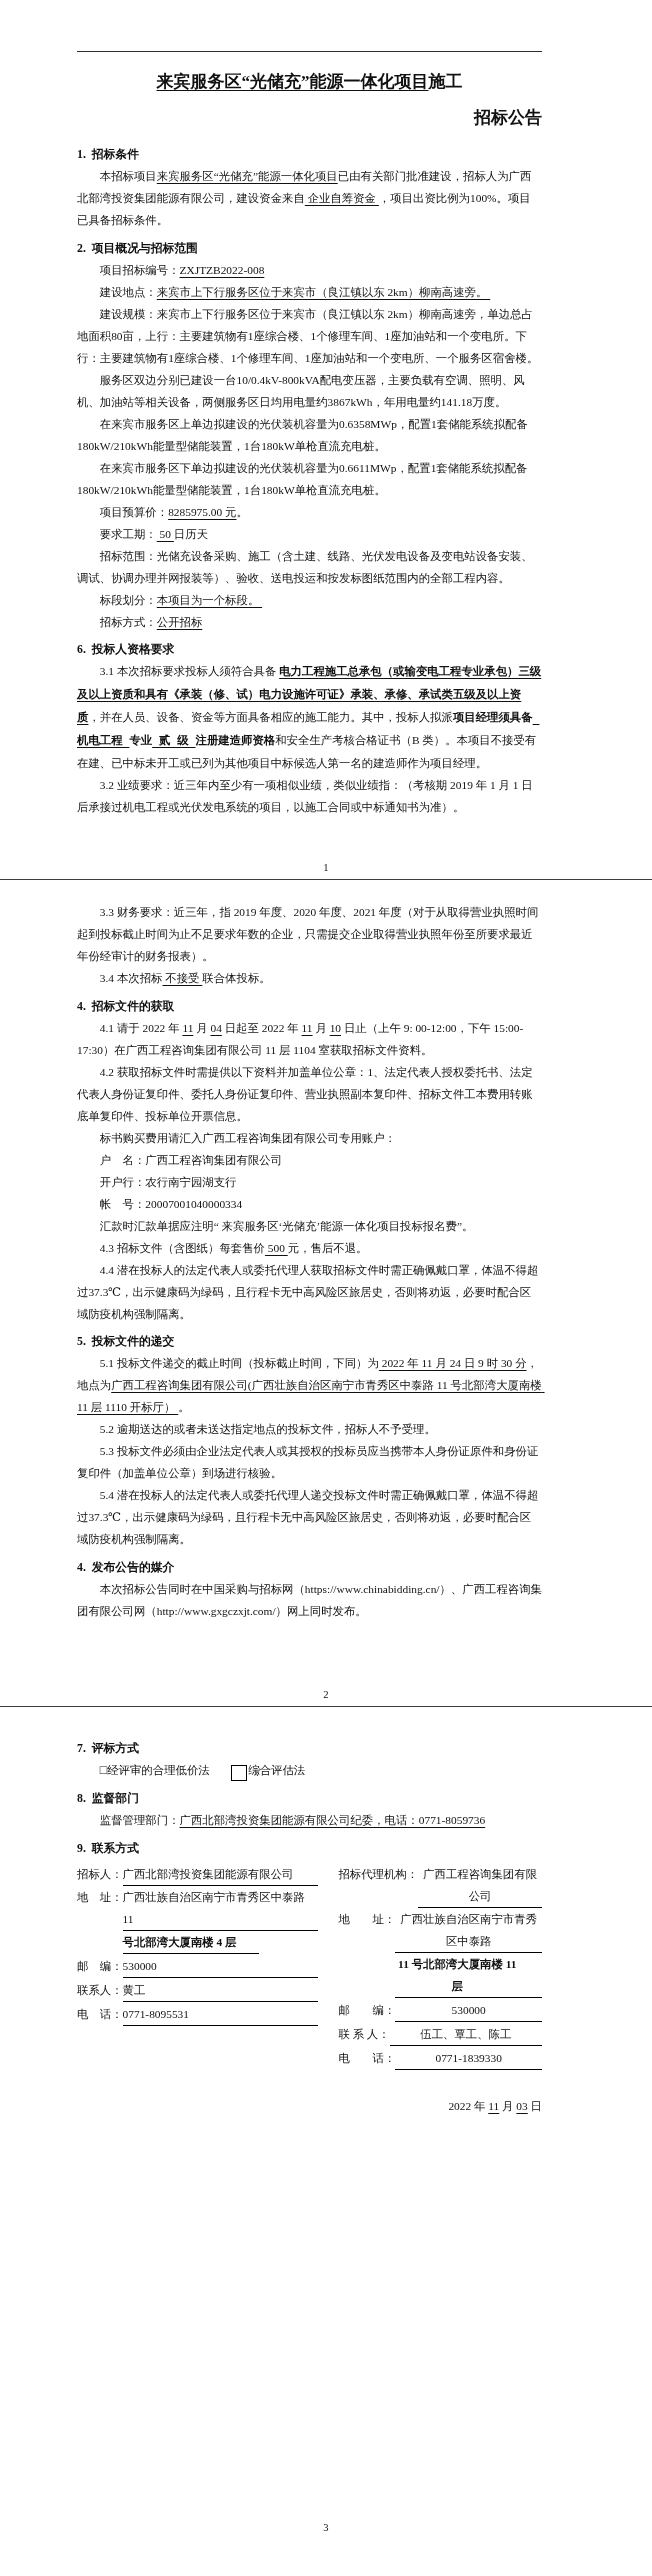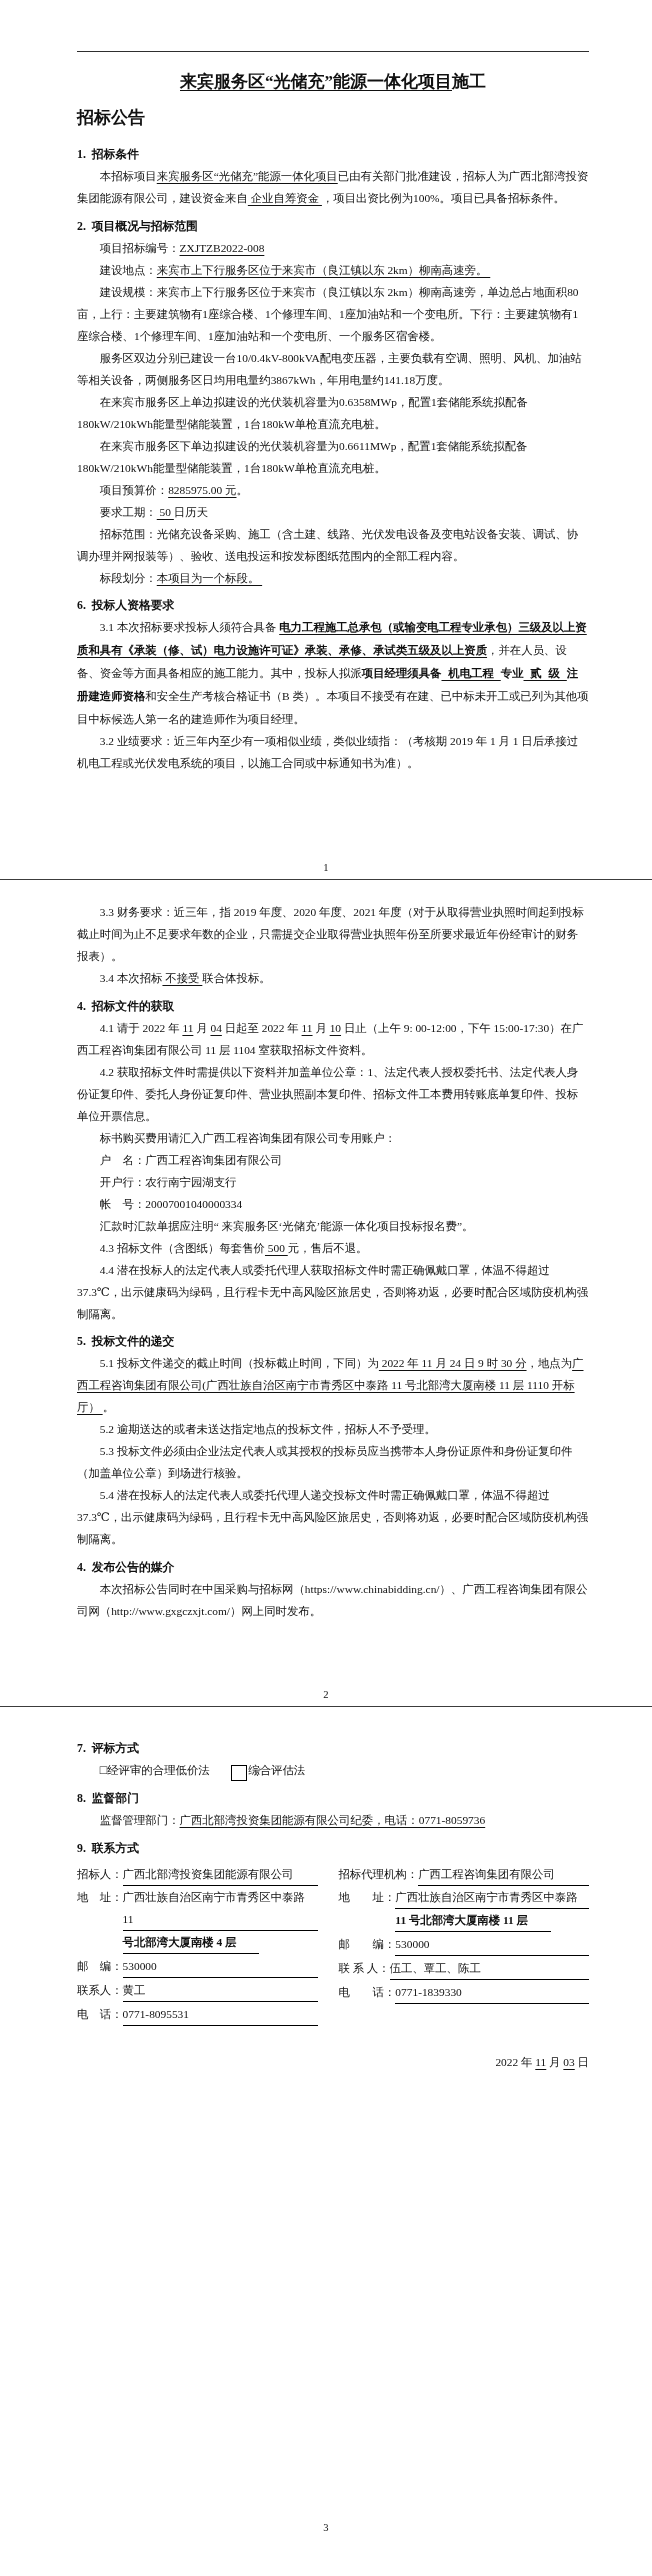--- a/index.html
+++ b/index.html
@@ -1,36 +1,36 @@
 <!DOCTYPE html>
 <html style="font-size:13px"><head>
 <meta charset="utf-8">
 <style>
   html,body{margin:0;padding:0;background:#ffffff;}
   body{width:652px;color:#111;font-family:"Liberation Serif","DejaVu Serif",serif;font-size:11.4px;}
-  .page{position:relative;box-sizing:border-box;padding-left:77px;padding-right:63px;overflow:hidden;background:#fff;}
+  .page{position:relative;box-sizing:border-box;padding-left:77px;padding-right:110px;overflow:hidden;background:#fff;}
   .page-1{height:880px;border-bottom:1.6px solid #3c3c3c;}
   .page-2{height:827px;border-bottom:1.6px solid #3c3c3c;}
   .page-3{height:868px;}
   .top-rule{height:0;border-top:1.6px solid #2e2e2e;margin-top:51px;}
   .bl{line-height:22px;white-space:pre-wrap;overflow-wrap:break-word;}
   .para{text-indent:2em;}
   .title1{font-size:17px;font-weight:bold;text-align:center;margin-top:16.3px;line-height:28px;}
-  .title2{font-size:17px;font-weight:bold;text-align:left;margin-top:7.3px;line-height:28px;margin-bottom:11.4px;}
+  .title2{font-size:17px;font-weight:bold;text-align:right;margin-top:7.3px;line-height:28px;margin-bottom:11.4px;}
   .heading{font-weight:bold;margin-top:5.7px;font-size:11.8px;}
   .u{text-decoration:underline;text-underline-offset:2.9px;}
   .b{font-weight:bold;font-family:Liberation Mono, monospace;}
   .boxck{display:inline-block;width:14px;height:14px;line-height:14px;border:0.8px solid #000;text-align:center;margin:0 1.6px 0 21px;font-size:10.6px;vertical-align:-1.6px;}
   .cbempty{font-size:12.2px;}
   .date{text-align:right;margin-top:24.5px;}
   .pagenum{position:absolute;left:0;right:0;bottom:6.5px;text-align:center;font-size:10.6px;}
   .page-3 .pagenum{bottom:42px;}
   .contacts{display:flex;gap:20.4px;margin-top:4.1px;}
   .ccol-left{width:241px;flex:none;}
-  .ccol-right{flex:1;min-width:0;}
+  .ccol-right{flex:1;min-width:0;text-align:center;}
   .crow{display:flex;line-height:22px;margin-bottom:0.8px;}
   .clabel{white-space:pre;flex:none;}
   .cval{flex:1;border-bottom:0.8px solid #000;min-width:0;}
   .cvalwrap{flex:1;min-width:0;}
   .cline{display:block;border-bottom:0.8px solid #000;}
   .cline.fit{width:fit-content;max-width:100%;padding-right:2em;font-weight:bold;}
 </style>
 </head>
 <body>
 
@@ -45,20 +45,21 @@
       <div class="bl para"><span>项目招标编号：</span><span class="u">ZXJTZB2022-008</span></div>
       <div class="bl para"><span>建设地点：</span><span class="u">来宾市上下行服务区位于来宾市（良江镇以东 2km）柳南高速旁。 </span></div>
       <div class="bl para"><span>建设规模：来宾市上下行服务区位于来宾市（良江镇以东 2km）柳南高速旁，单边总占地面积80亩，上行：主要建筑物有1座综合楼、1个修理车间、1座加油站和一个变电所。下行：主要建筑物有1座综合楼、1个修理车间、1座加油站和一个变电所、一个服务区宿舍楼。</span></div>
       <div class="bl para"><span>服务区双边分别已建设一台10/0.4kV-800kVA配电变压器，主要负载有空调、照明、风机、加油站等相关设备，两侧服务区日均用电量约3867kWh，年用电量约141.18万度。</span></div>
       <div class="bl para"><span>在来宾市服务区上单边拟建设的光伏装机容量为0.6358MWp，配置1套储能系统拟配备180kW/210kWh能量型储能装置，1台180kW单枪直流充电桩。</span></div>
       <div class="bl para"><span>在来宾市服务区下单边拟建设的光伏装机容量为0.6611MWp，配置1套储能系统拟配备180kW/210kWh能量型储能装置，1台180kW单枪直流充电桩。</span></div>
       <div class="bl para"><span>项目预算价：</span><span class="u">8285975.00 元</span><span>。</span></div>
       <div class="bl para"><span>要求工期：</span><span class="u"> 50 </span><span>日历天</span></div>
       <div class="bl para"><span>招标范围：光储充设备采购、施工（含土建、线路、光伏发电设备及变电站设备安装、调试、协调办理并网报装等）、验收、送电投运和按发标图纸范围内的全部工程内容。</span></div>
       <div class="bl para"><span>标段划分：</span><span class="u">本项目为一个标段。 </span></div>
+      <div class="bl para"><span>招标方式：</span><span class="u">公开招标</span></div>
       <div class="bl heading"><span>6.  投标人资格要求</span></div>
       <div class="bl para"><span>3.1 本次招标要求投标人须符合具备 </span><span class="u b">电力工程施工总承包（或输变电工程专业承包）三级及以上资质和具有《承装（修、试）电力设施许可证》承装、承修、承试类五级及以上资质</span><span>，并在人员、设备、资金等方面具备相应的施工能力。其中，投标人拟派</span><span class="b">项目经理须具备</span><span class="u b"> 机电工程 </span><span class="b">专业</span><span class="u b"> 贰 级 </span><span class="b">注册建造师资格</span><span>和安全生产考核合格证书（B 类）。本项目不接受有在建、已中标未开工或已列为其他项目中标候选人第一名的建造师作为项目经理。</span></div>
       <div class="bl para"><span>3.2 业绩要求：近三年内至少有一项相似业绩，类似业绩指：（考核期 2019 年 1 月 1 日后承接过机电工程或光伏发电系统的项目，以施工合同或中标通知书为准）。</span></div>
     </div>
   <div class="pagenum">1</div>
 </div>
 
 <div class="page page-2">
   <div style="height:21px"></div>
   <div>

